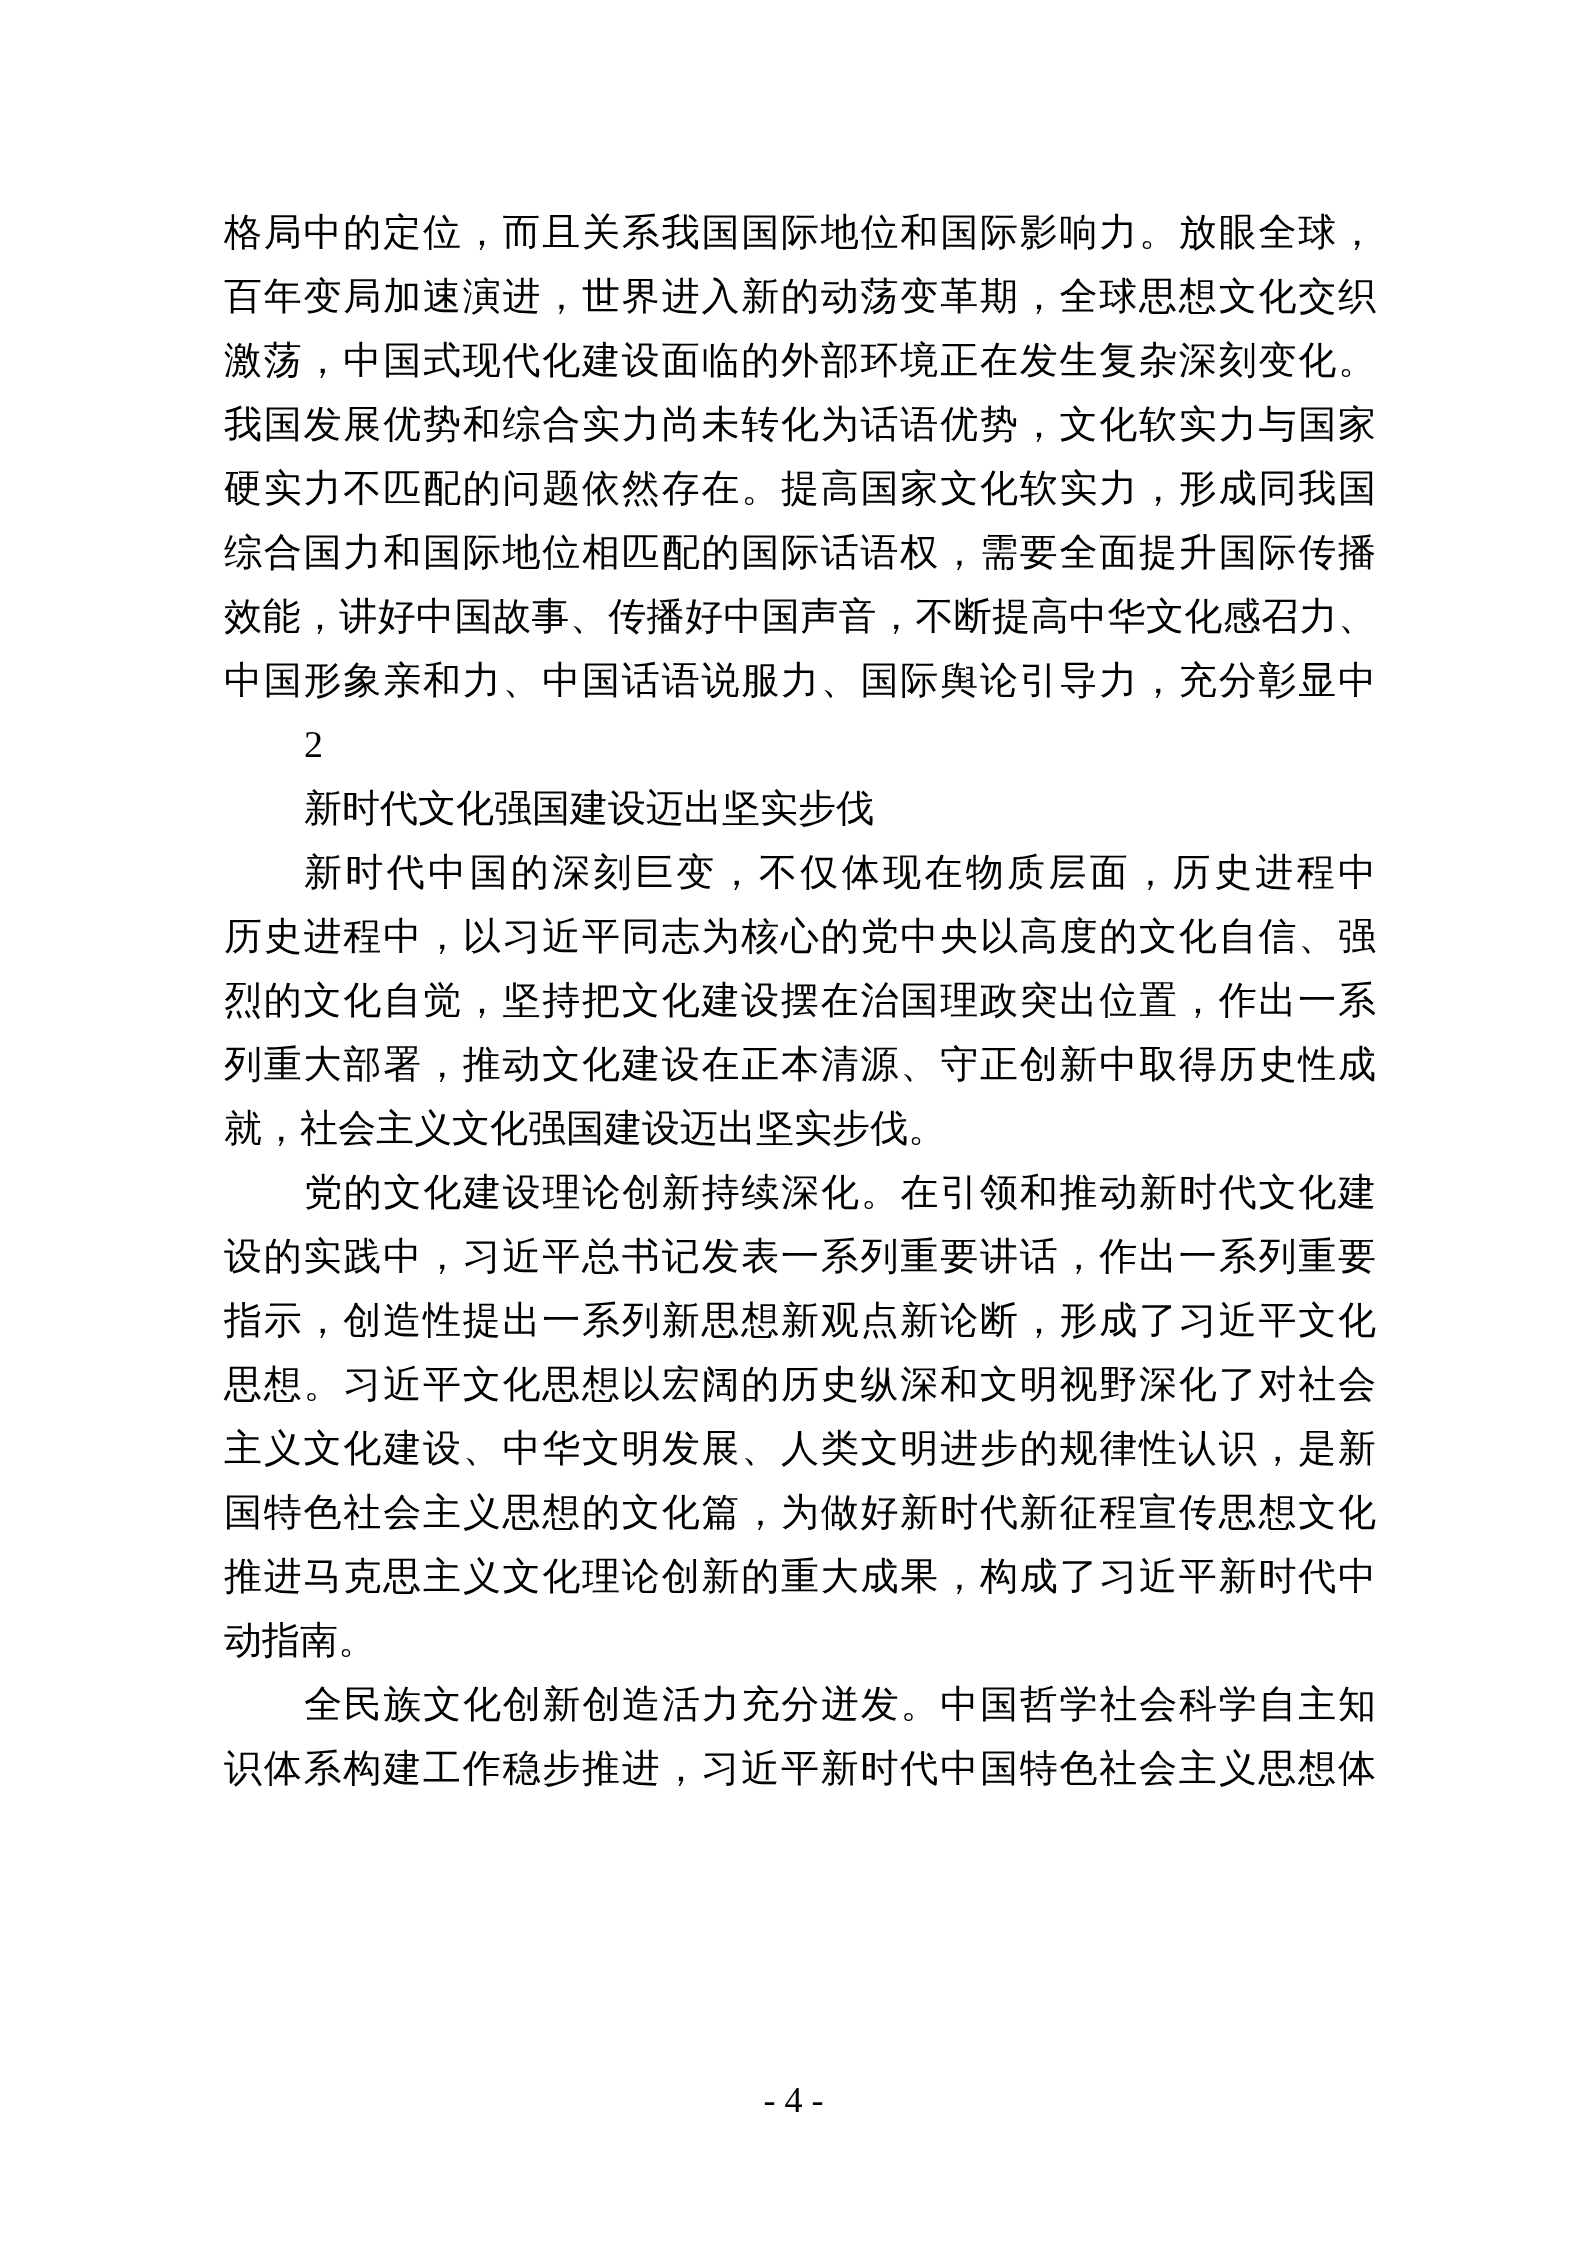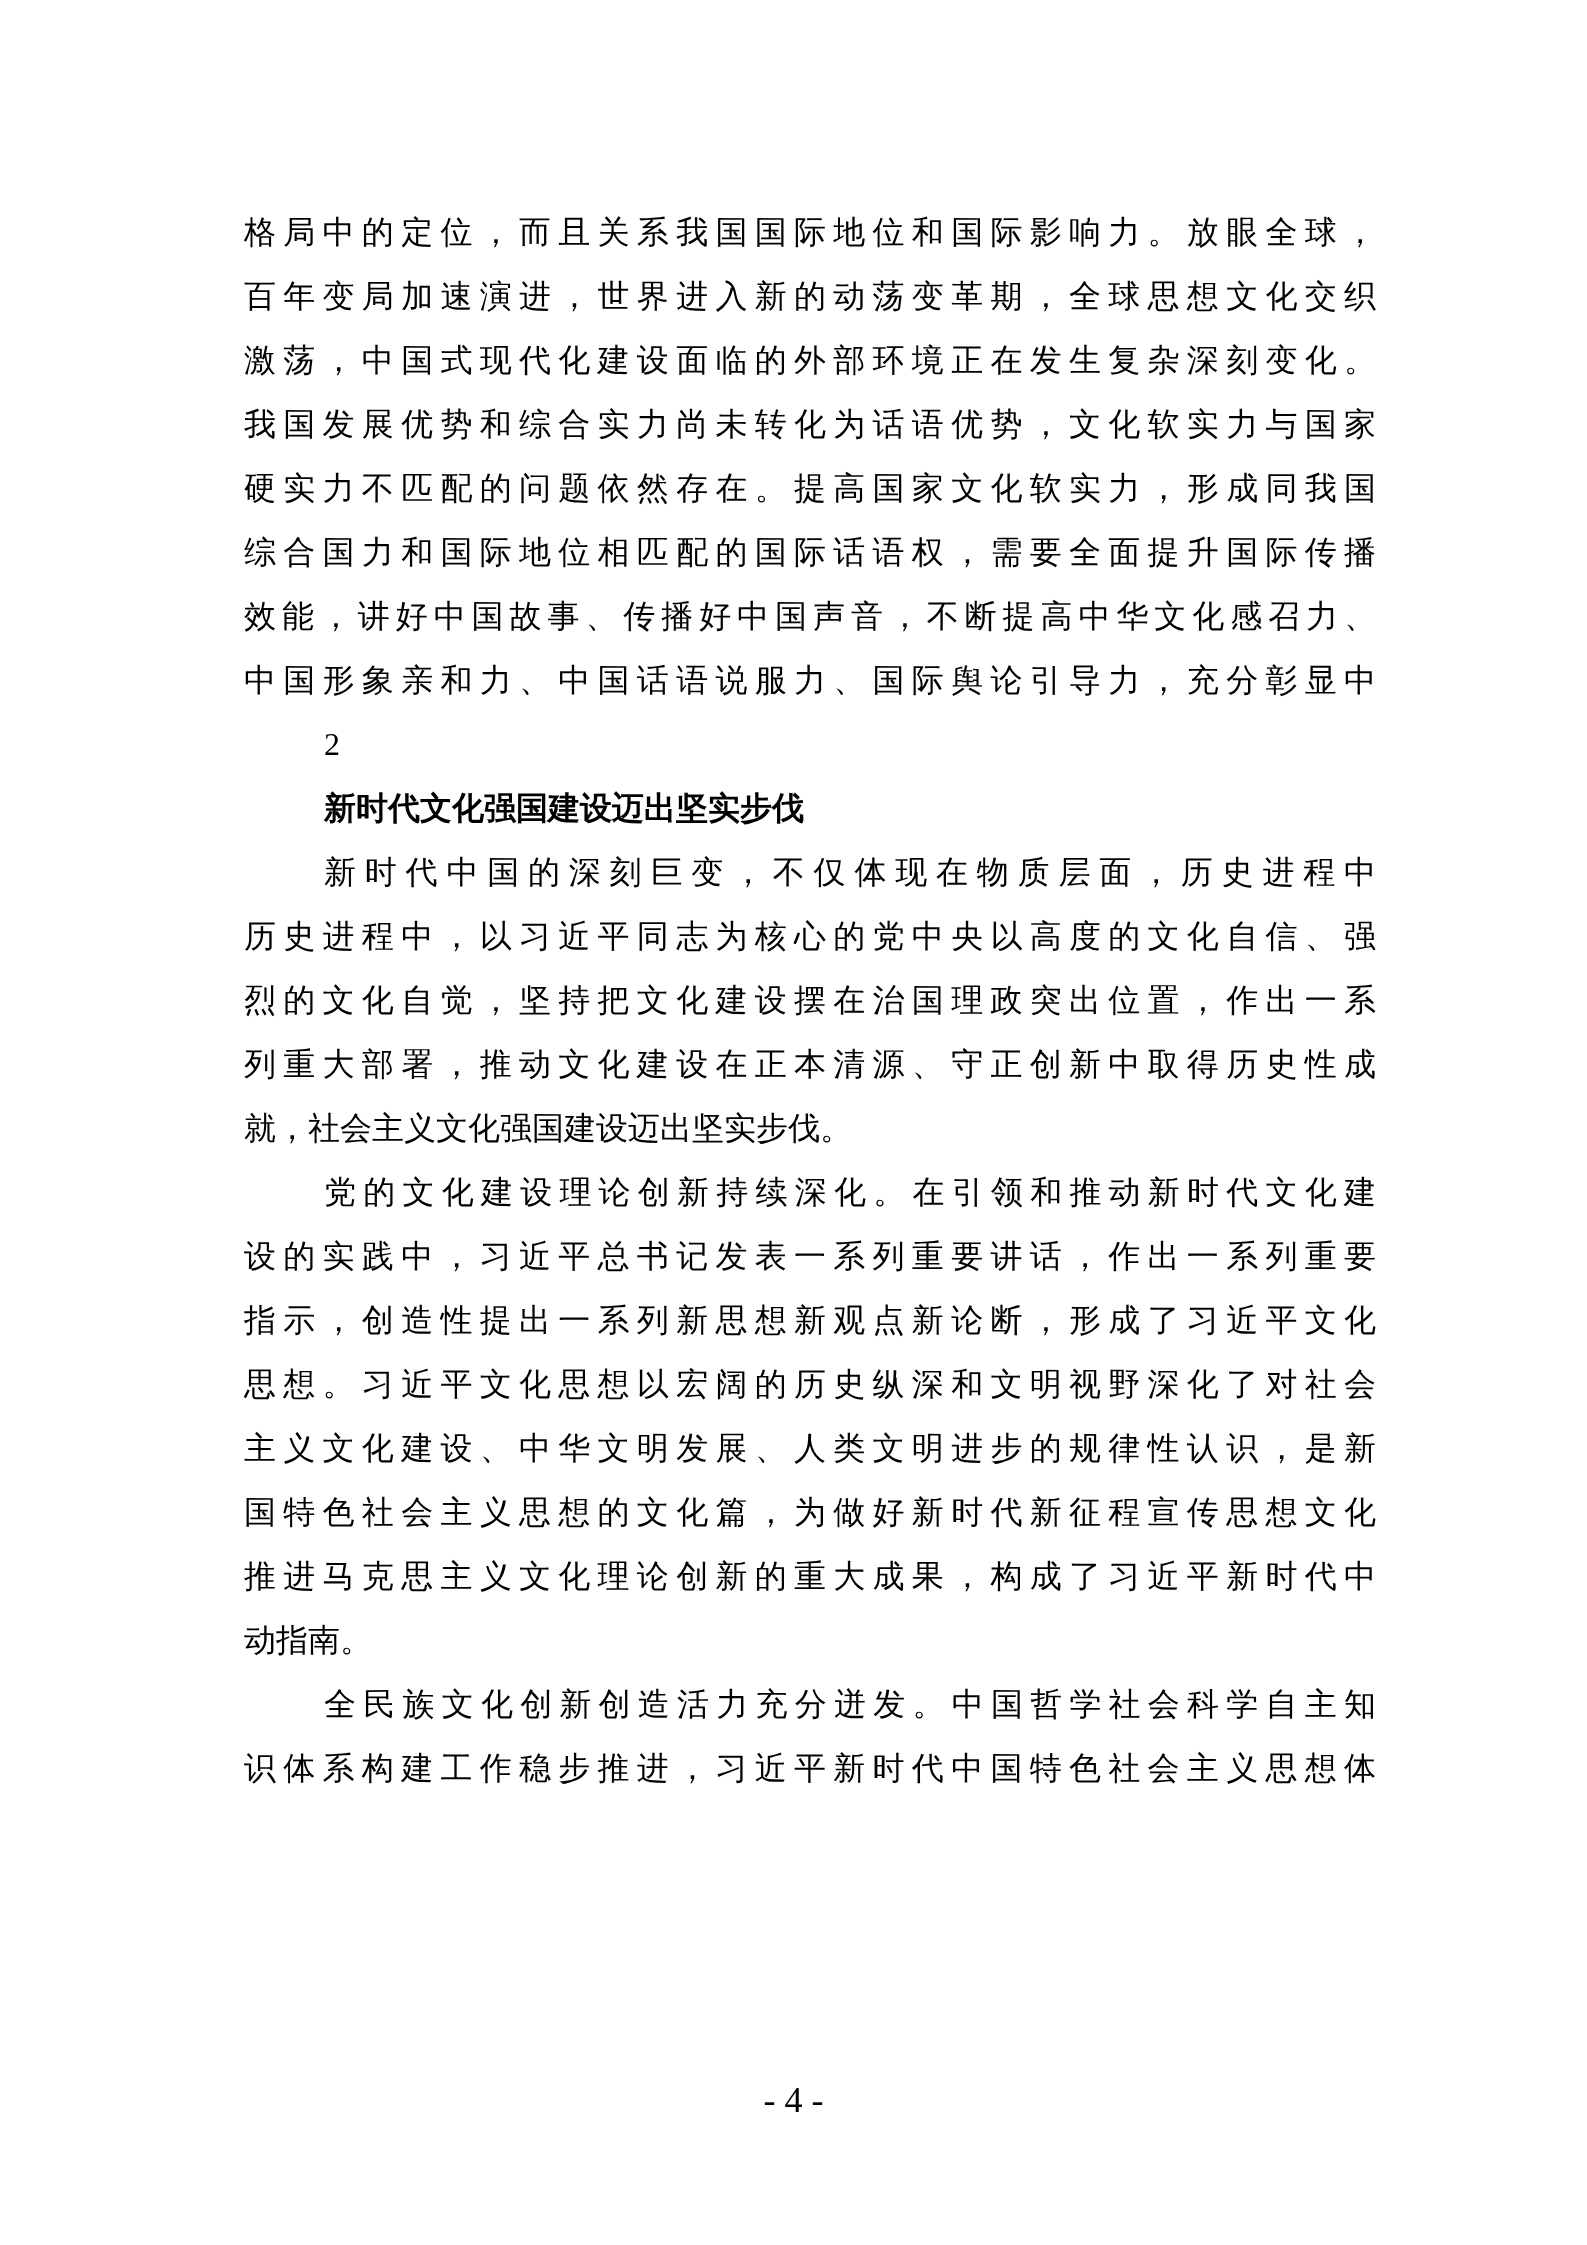--- a/index.html
+++ b/index.html
@@ -15,35 +15,34 @@
     font-family: "Liberation Serif", "DejaVu Serif", serif;
     color: #000000;
   }
   .content {
     position: absolute;
     top: 200px;
     left: 224px;
     width: 1152px;
   }
   .line {
-    font-size: 32px;
+    font-size: 38px;
     line-height: 64px;
     height: 64px;
     text-align: left;
-    margin-left: 20px;
   }
   .fill {
     text-align: justify;
     text-align-last: justify;
   }
   .indent {
     padding-left: 80px;
   }
   .heading {
-    font-weight: bold;
+    font-weight: normal;
   }
   .footer {
     position: absolute;
     top: 2078px;
     left: 0;
     right: 0;
     text-align: center;
     font-size: 36px;
     line-height: 44px;
   }

